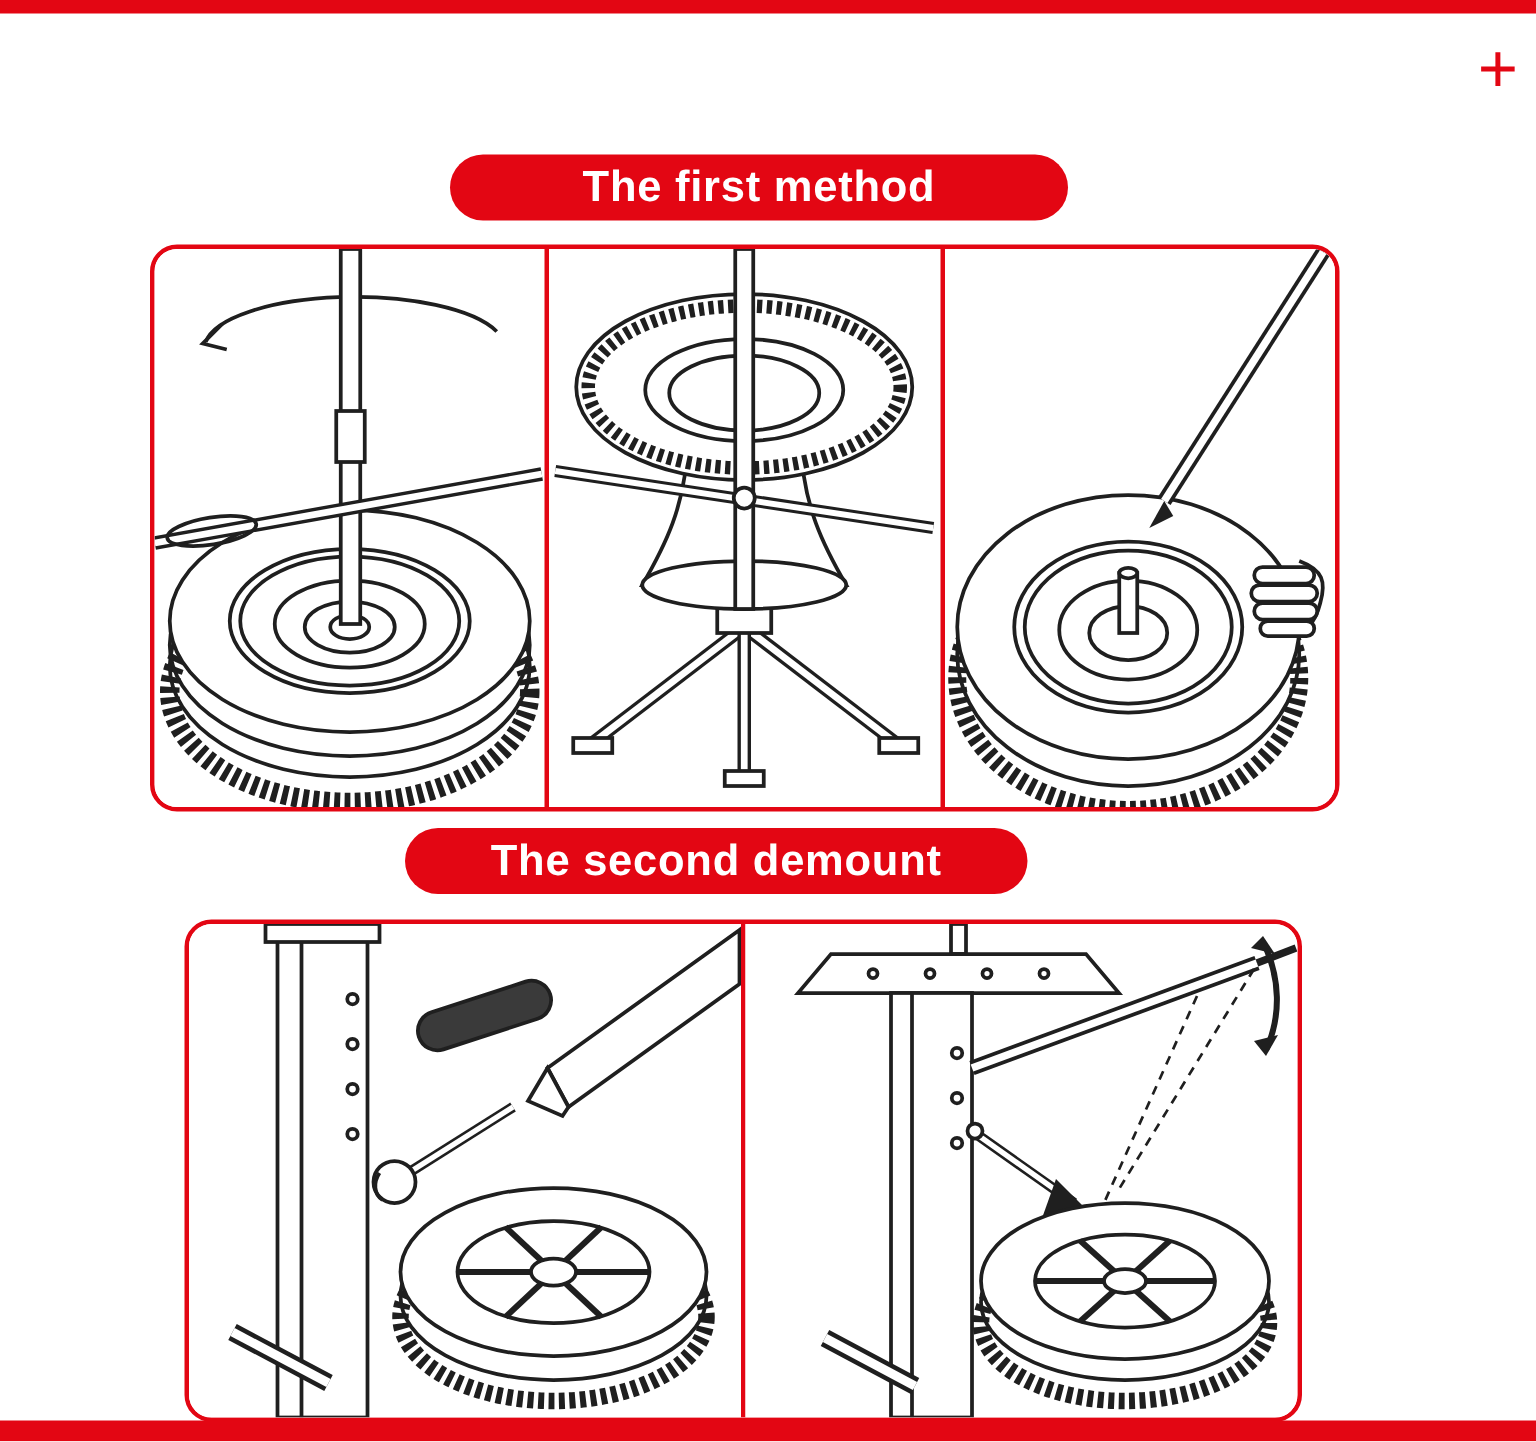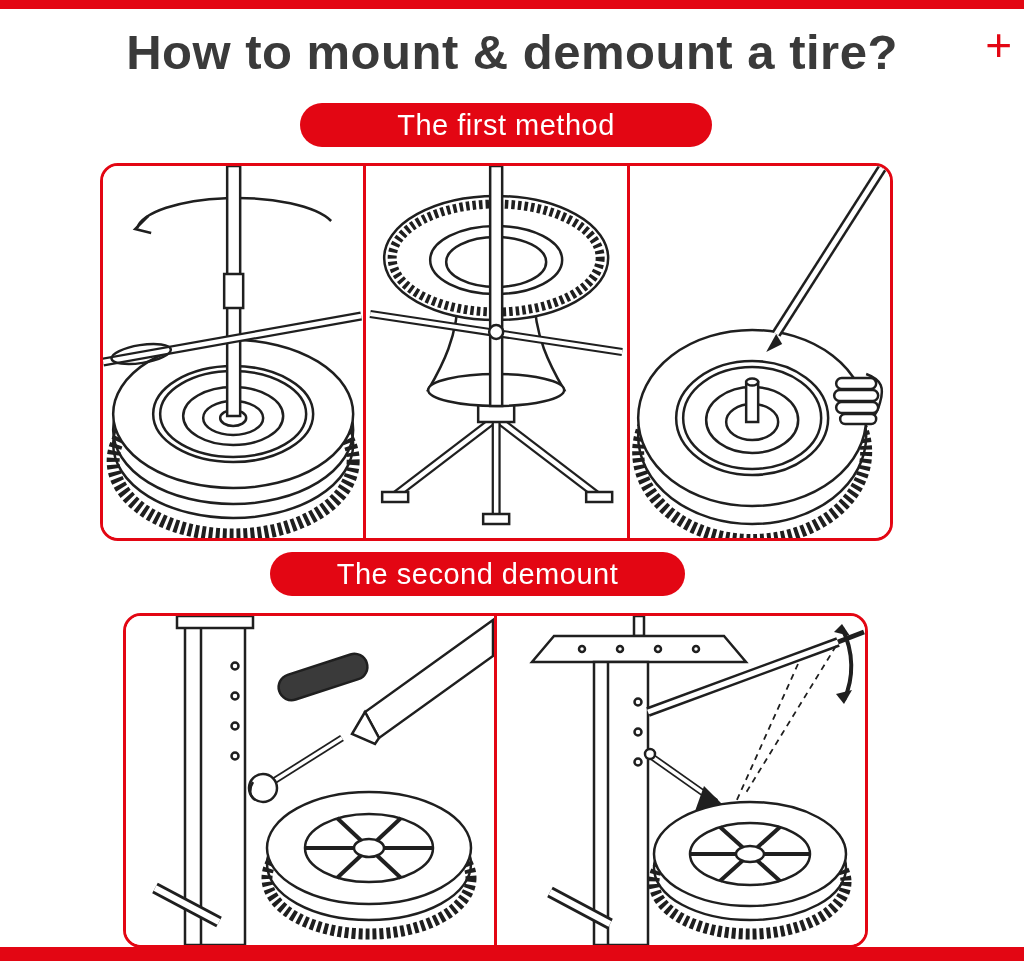--- a/index.html
+++ b/index.html
@@ -11,42 +11,41 @@
   .bar.bottom { bottom:0; height:14px; }
 
   .title { position:absolute; top:24px; left:0; width:100%; text-align:center;
            font-size:49px; font-weight:700; color:var(--title,#3a3a3a); letter-spacing:0.5px; }
 
   .plus { position:absolute; top:22px; right:12px; color:var(--accent,#e30613);
           font-size:46px; font-weight:400; line-height:1; }
 
   .pill { position:absolute; background:var(--accent,#e30613); color:#fff;
           border-radius:24px; display:flex; align-items:center; justify-content:center;
-          font-size:29px; font-weight:400; letter-spacing:0.5px; }
+          font-size:29px; font-weight:700; letter-spacing:0.5px; }
   .pill-1 { left:300px; top:103px; width:412px; height:44px; }
   .pill-2 { left:270px; top:552px; width:415px; height:44px; }
 
   .panel-group { position:absolute; display:flex; background:#fff;
                  border:3px solid var(--accent,#e30613); border-radius:18px; overflow:hidden; }
   .group-1 { left:100px; top:163px; width:793px; height:378px; }
   .group-2 { left:123px; top:613px; width:745px; height:335px; }
 
   .panel { flex:1 1 0; background:#fff; border-right:3px solid var(--accent,#e30613);
            display:flex; align-items:stretch; justify-content:center; }
   .panel:last-child { border-right:none; }
   .panel svg { width:100%; height:100%; display:block; }
 </style>
 </head>
 <body>
 
 <div class="page">
 
   <div class="bar top"></div>
 
-  <h1 class="title">How to mount &amp; demount a tire?</h1>
   <div class="plus">+</div>
 
   <div class="pill pill-1">
     <span>The first method</span>
   </div>
 
   <div class="panel-group group-1">
 
     <div class="panel">
       <svg viewBox="0 0 260 372" preserveAspectRatio="xMidYMid meet">

